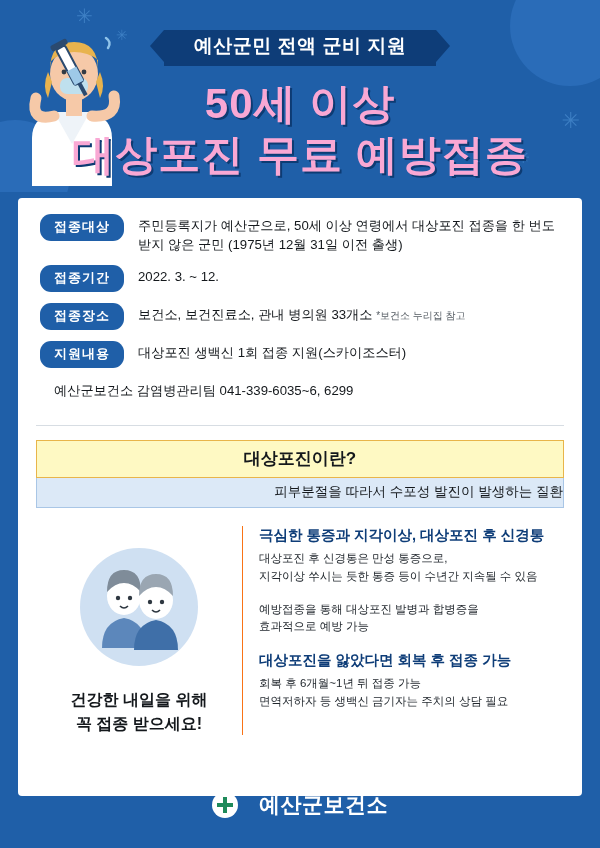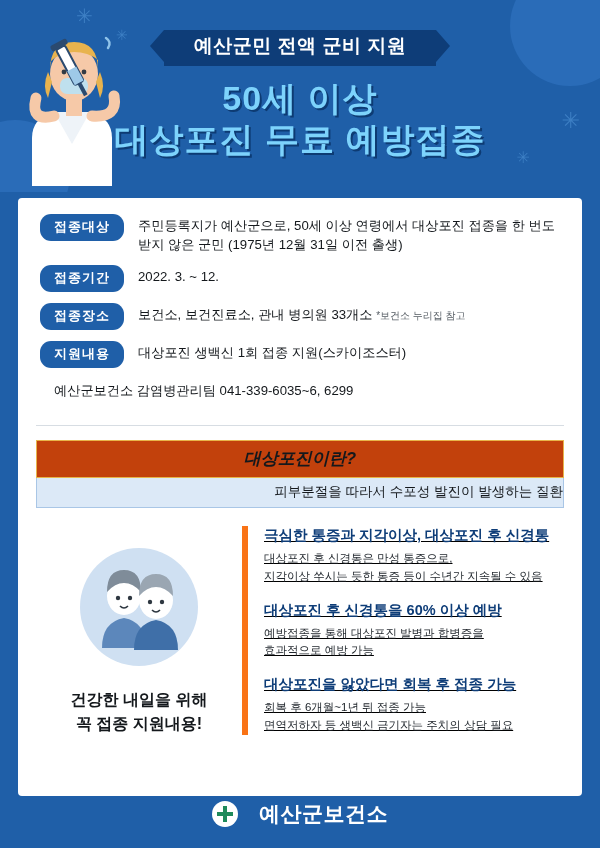--- a/index.html
+++ b/index.html
@@ -73,23 +73,23 @@
   .ribbon:before {
     left: -14px;
     border-right: 14px solid #0e3d78;
   }
   .ribbon:after {
     right: -14px;
     border-left: 14px solid #0e3d78;
   }
   .title-main {
     text-align: center;
-    color: #7dd3fc;
-    font-weight: bold;
-    font-size: 34px;
+    color: #f9a8d4;
+    font-weight: bold;
+    font-size: 42px;
     line-height: 1.22;
     margin-top: 12px;
     text-shadow: 2px 2px 0 #0d3b73;
     letter-spacing: 1px;
   }
 
   
   .card {
     position: absolute;
     left: 18px;
@@ -136,28 +136,27 @@
   }
   .divider {
     height: 1px;
     background: #d7dde3;
     margin: 6px 18px 0 18px;
   }
 
   
   .sec-title {
     margin: 14px 18px 0 18px;
-    background: #c2410c;
+    background: #fef9c3;
     border: 1px solid #e8b54a;
     text-align: center;
     font-size: 17px;
     font-weight: bold;
     color: #14181c;
     padding: 6px 0 7px 0;
-    font-style: italic;
   }
   .sec-sub {
     margin: 0 18px;
     background: #dce9f7;
     border: 1px solid #a9c6e6;
     border-top: none;
     text-align: right;
     font-size: 13.5px;
     color: #14181c;
     padding: 5px 0 6px 0;
@@ -183,23 +182,22 @@
   }
   .left-caption {
     margin-top: 22px;
     font-size: 16px;
     font-weight: bold;
     color: #14181c;
     line-height: 1.45;
   }
   .right-col {
     flex: 1 1 auto;
-    border-left: 6px solid #f97316;
+    border-left: 1px solid #f97316;
     padding-left: 16px;
-    text-decoration: underline;
   }
   .blk {
     margin-bottom: 16px;
   }
   .blk:last-child { margin-bottom: 0; }
   .blk-h {
     font-size: 14.5px;
     font-weight: bold;
     color: #0e3d78;
     margin-bottom: 5px;
@@ -208,21 +206,21 @@
     font-size: 11.5px;
     color: #23292f;
     line-height: 1.5;
   }
 
   
   .footer {
     position: absolute;
     left: 0;
     right: 0;
-    bottom: 8px;
+    bottom: 17px;
     height: 52px;
     display: flex;
     align-items: center;
     justify-content: center;
     gap: 21px;
   }
   .footer-logo {
     width: 26px;
     height: 26px;
     border-radius: 50%;
@@ -344,36 +342,35 @@
             <ellipse cx="76" cy="52" rx="17" ry="19" fill="#ffffff"></ellipse>
             <path d="M59 48 q0 -22 17 -22 q17 0 17 22 q-8 -9 -17 -9 q-9 0 -17 9 z" fill="#9aa6b2"></path>
             <circle cx="70" cy="54" r="2.2" fill="#2e3740"></circle>
             <circle cx="82" cy="54" r="2.2" fill="#2e3740"></circle>
             <path d="M72 62 q4 4 8 0" stroke="#2e3740" stroke-width="1.6" fill="none"></path>
             <path d="M54 102 q0 -26 22 -30 q22 4 22 30 z" fill="#3f6fa8"></path>
           </svg>
         </div>
         <div class="left-caption">
           <div>건강한 내일을 위해</div>
-          <div>꼭 접종 지원내용!</div>
+          <div>꼭 접종 받으세요!</div>
         </div>
       </div>
 
       <div class="right-col">
 
         <div class="blk">
           <div class="blk-h">극심한 통증과 지각이상, 대상포진 후 신경통</div>
           <div class="blk-p">
             <div>대상포진 후 신경통은 만성 통증으로,</div>
             <div>지각이상 쑤시는 듯한 통증 등이 수년간 지속될 수 있음</div>
           </div>
         </div>
 
         <div class="blk">
-          <div class="blk-h">대상포진 후 신경통을 60% 이상 예방</div>
           <div class="blk-p">
             <div>예방접종을 통해 대상포진 발병과 합병증을</div>
             <div>효과적으로 예방 가능</div>
           </div>
         </div>
 
         <div class="blk">
           <div class="blk-h">대상포진을 앓았다면 회복 후 접종 가능</div>
           <div class="blk-p">
             <div>회복 후 6개월~1년 뒤 접종 가능</div>

